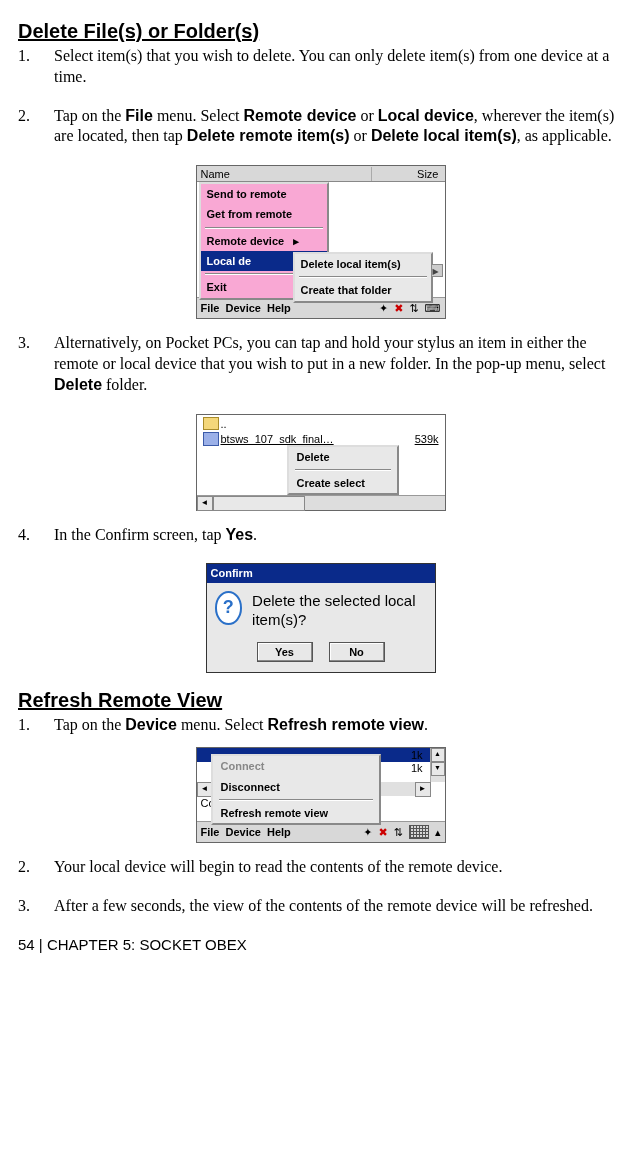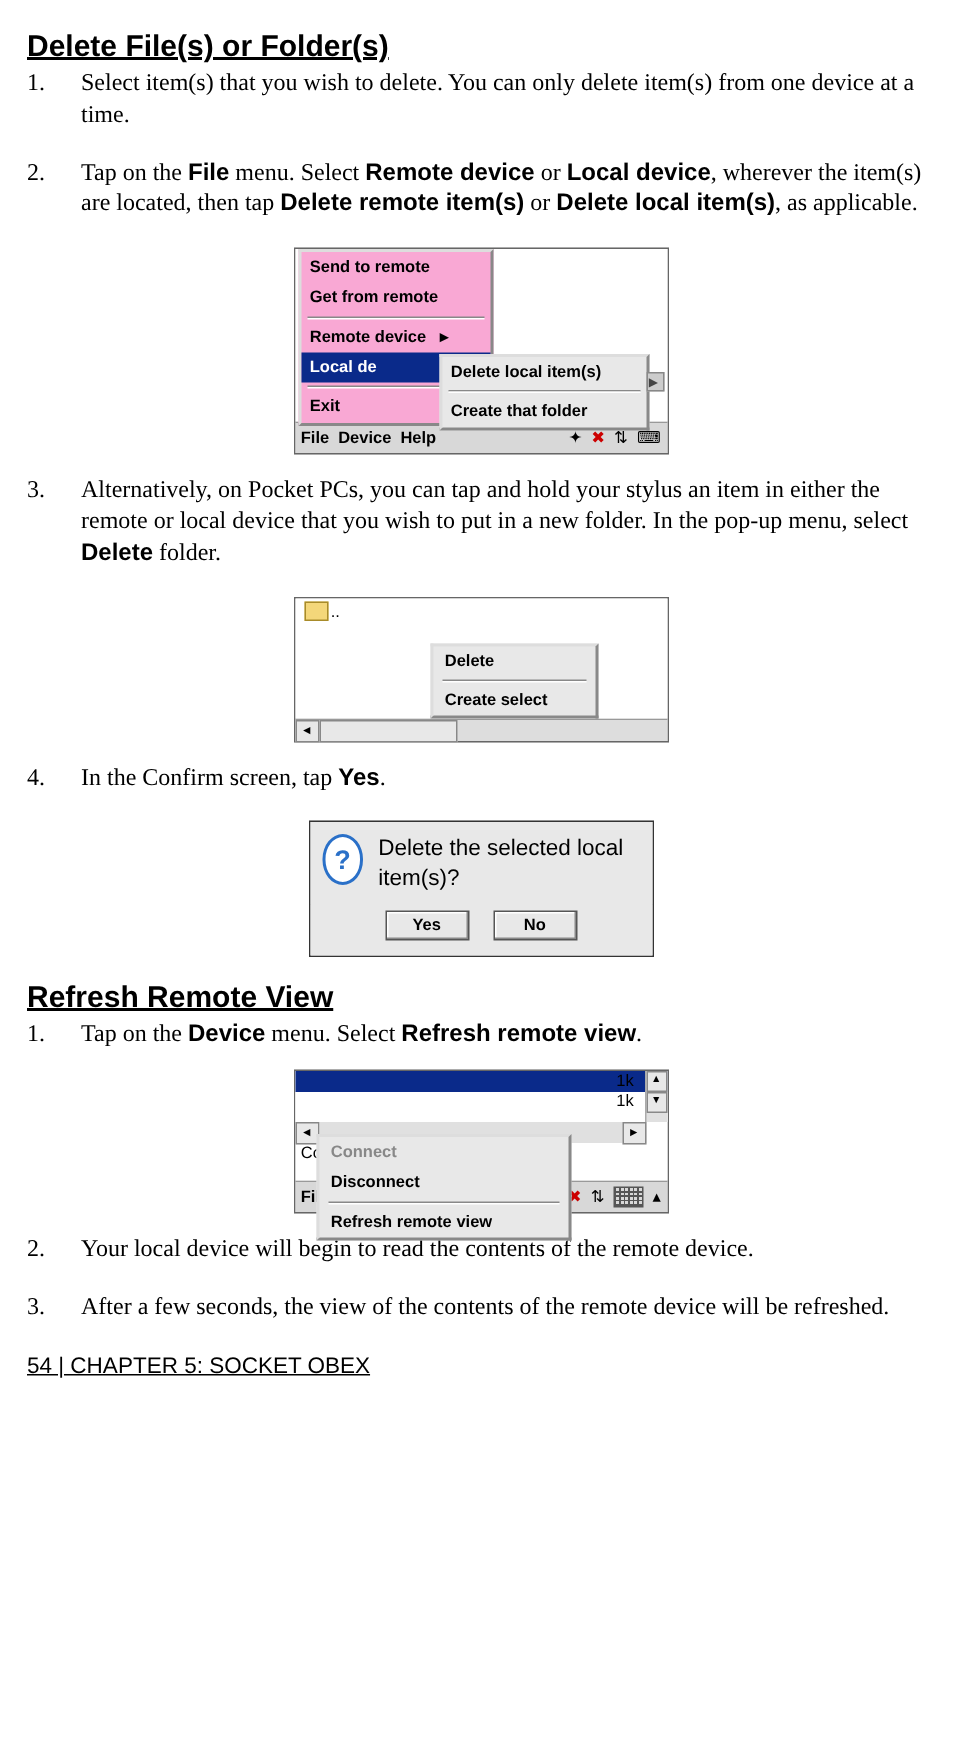--- a/index.html
+++ b/index.html
@@ -118,42 +118,41 @@
   .ss4 .size1 { position:absolute; right:22px; top:0; font-size:11px; }
   .ss4 .size2 { position:absolute; right:22px; top:13px; font-size:11px; }
   .ss4 .vscroll { position:absolute; right:0; top:0; width:14px; height:34px; background:#e0e0e0; border-left:1px solid #aaa;}
   .ss4 .vscroll .va { height:12px; border:1px solid #888; background:#e8e8e8; text-align:center; font-size:7px; line-height:10px;}
   .ss4 .scroll { background:#ddd; height:14px; position:relative; display:flex;}
   .ss4 .scroll .arrow { width:14px; height:13px; border:1px solid #888; background:#e8e8e8; text-align:center; font-size:8px; line-height:11px;}
   .ss4 .scroll .track { flex:1; background:#e0e0e0;}
   .ss4 .scroll .arrowR { margin-left:auto;}
   .ss4 .menupop {
     position:absolute; left:14px; top:0; width:166px; border:2px outset #ddd;
-    background:#e8e8e8; font-weight:bold; z-index:2;margin-top:36px;
+    background:#e8e8e8; font-weight:bold; z-index:2;
   }
   .ss4 .menupop .mi { padding:3px 8px; }
   .ss4 .menupop .sep { border-top:1px solid #888; border-bottom:1px solid #fff; margin:2px 6px; }
   .ss4 .menupop .dim { color:#888; }
   .ss4 .wrap { position:relative; height:73px; background:#fff;}
   .ss4 .conlabel { position:absolute; left:4px; top:48px; font-size:11px;}
   .ss4 .toolbar {
     background:#d8d8d8; border-top:1px solid #999; height:20px;
     display:flex; align-items:center; padding:0 4px; gap:6px;
   }
   .ss4 .toolbar .tbtn { font-weight:bold; }
   .ss4 .toolbar .spacer { flex:1; }
   .ss4 .toolbar .kbd { width:18px; height:12px; border:1px solid #555; display:inline-block;
     background: repeating-linear-gradient(90deg,#555 0 1px,transparent 1px 3px),
                 repeating-linear-gradient(0deg,#555 0 1px,transparent 1px 3px);}
   .ss4 .toolbar .ico { font-size: 11px; }
 
   .footer {
     font-family: Arial, Helvetica, sans-serif;
     font-size: 15px;
-    text-decoration: underline;
   }
 </style>
 </head>
 <body>
 
 <div class="heading">Delete File(s) or Folder(s)</div>
 
 <ol>
   <li>
     <span class="num">1.</span>
@@ -162,20 +161,24 @@
 
   <li>
     <span class="num">2.</span>
     <span class="body">
       <span>Tap on the </span><span class="sans-bold">File</span><span> menu. Select </span><span class="sans-bold">Remote device</span><span> or </span><span class="sans-bold">Local device</span><span>, wherever the item(s) are located, then tap </span><span class="sans-bold">Delete remote item(s)</span><span> or </span><span class="sans-bold">Delete local item(s)</span><span>, as applicable.</span>
     </span>
   </li>
 </ol>
 
 <div class="screenshot ss1">
+  <div class="header">
+    <div class="name-col">Name</div>
+    <div class="size-col">Size</div>
+  </div>
   <div class="menuarea">
     <div class="filemenu">
       <div class="mi">Send to remote</div>
       <div class="mi">Get from remote</div>
       <div class="sep"></div>
       <div class="mi">
         <span>Remote device</span>&nbsp;&nbsp;&nbsp;<span>▸</span>
       </div>
       <div class="mi hilite">
         <span>Local de</span>
@@ -211,20 +214,25 @@
     </span>
   </li>
 </ol>
 
 <div class="screenshot ss2">
   <div class="listarea">
     <div class="folder-row">
       <span class="folder-icon"></span>
       <span>..</span>
     </div>
+    <div class="sel-row">
+      <span class="sel-icon"></span>
+      <span class="sel-label">btsws_107_sdk_final…</span>
+      <span class="sel-size">539k</span>
+    </div>
     <div class="ctx">
       <div class="mi">Delete</div>
       <div class="sep"></div>
       <div class="mi">Create select</div>
     </div>
   </div>
   <div class="scroll">
     <div class="arrow">◄</div>
     <div class="thumb"></div>
   </div>
@@ -233,20 +241,21 @@
 <ol>
   <li>
     <span class="num">4.</span>
     <span class="body">
       <span>In the Confirm screen, tap </span><span class="sans-bold">Yes</span><span>.</span>
     </span>
   </li>
 </ol>
 
 <div class="screenshot ss3">
+  <div class="title">Confirm</div>
   <div class="dlgbody">
     <div class="qmark">?</div>
     <div class="msg">Delete the selected local item(s)?</div>
   </div>
   <div class="btns">
     <button class="btn">Yes</button>
     <button class="btn">No</button>
   </div>
 </div>
 

